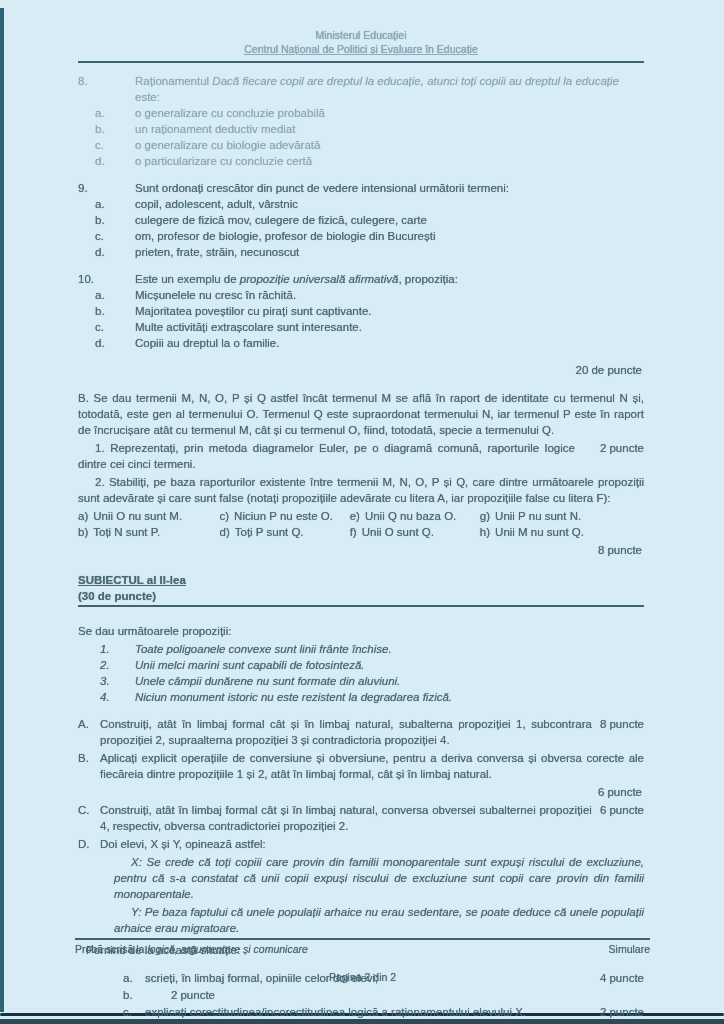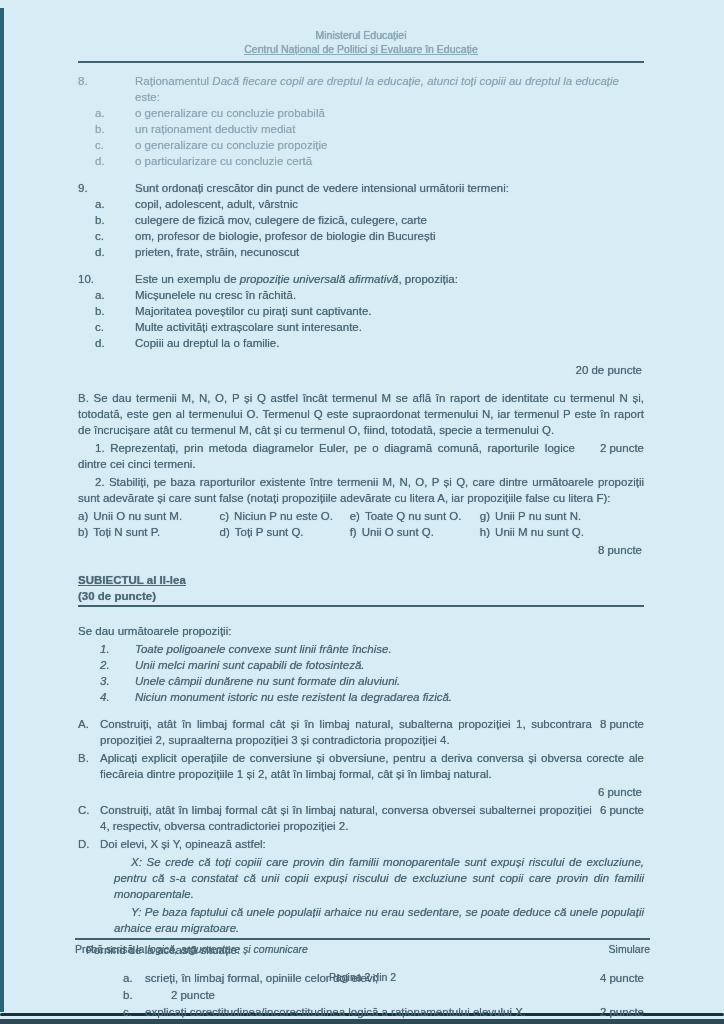--- a/index.html
+++ b/index.html
@@ -91,21 +91,21 @@
     <div class="opt">
         <span class="optlabel">a.</span>
         <span class="opttext">o generalizare cu concluzie probabilă</span>
       </div>
     <div class="opt">
         <span class="optlabel">b.</span>
         <span class="opttext">un raționament deductiv mediat</span>
       </div>
     <div class="opt">
         <span class="optlabel">c.</span>
-        <span class="opttext">o generalizare cu concluzie propoziție</span>
+        <span class="opttext">o generalizare cu biologie adevărată</span>
       </div>
     <div class="opt">
         <span class="optlabel">d.</span>
         <span class="opttext">o particularizare cu concluzie certă</span>
       </div>
   </div>
 
   <div class="block">
     <div class="qrow">
       <span class="qnum">9.</span>
@@ -167,21 +167,21 @@
         <span class="stm-cell stm-c1">
             <span class="stm-label">a)</span>
             <span>Unii O nu sunt M.</span>
           </span>
         <span class="stm-cell stm-c2">
             <span class="stm-label">c)</span>
             <span>Niciun P nu este O.</span>
           </span>
         <span class="stm-cell stm-c3">
             <span class="stm-label">e)</span>
-            <span>Toate Q nu sunt O.</span>
+            <span>Unii Q nu baza O.</span>
           </span>
         <span class="stm-cell stm-c4">
             <span class="stm-label">g)</span>
             <span>Unii P nu sunt N.</span>
           </span>
       </div>
       <div class="stm-row">
         <span class="stm-cell stm-c1">
             <span class="stm-label">b)</span>
             <span>Toți N sunt P.</span>

